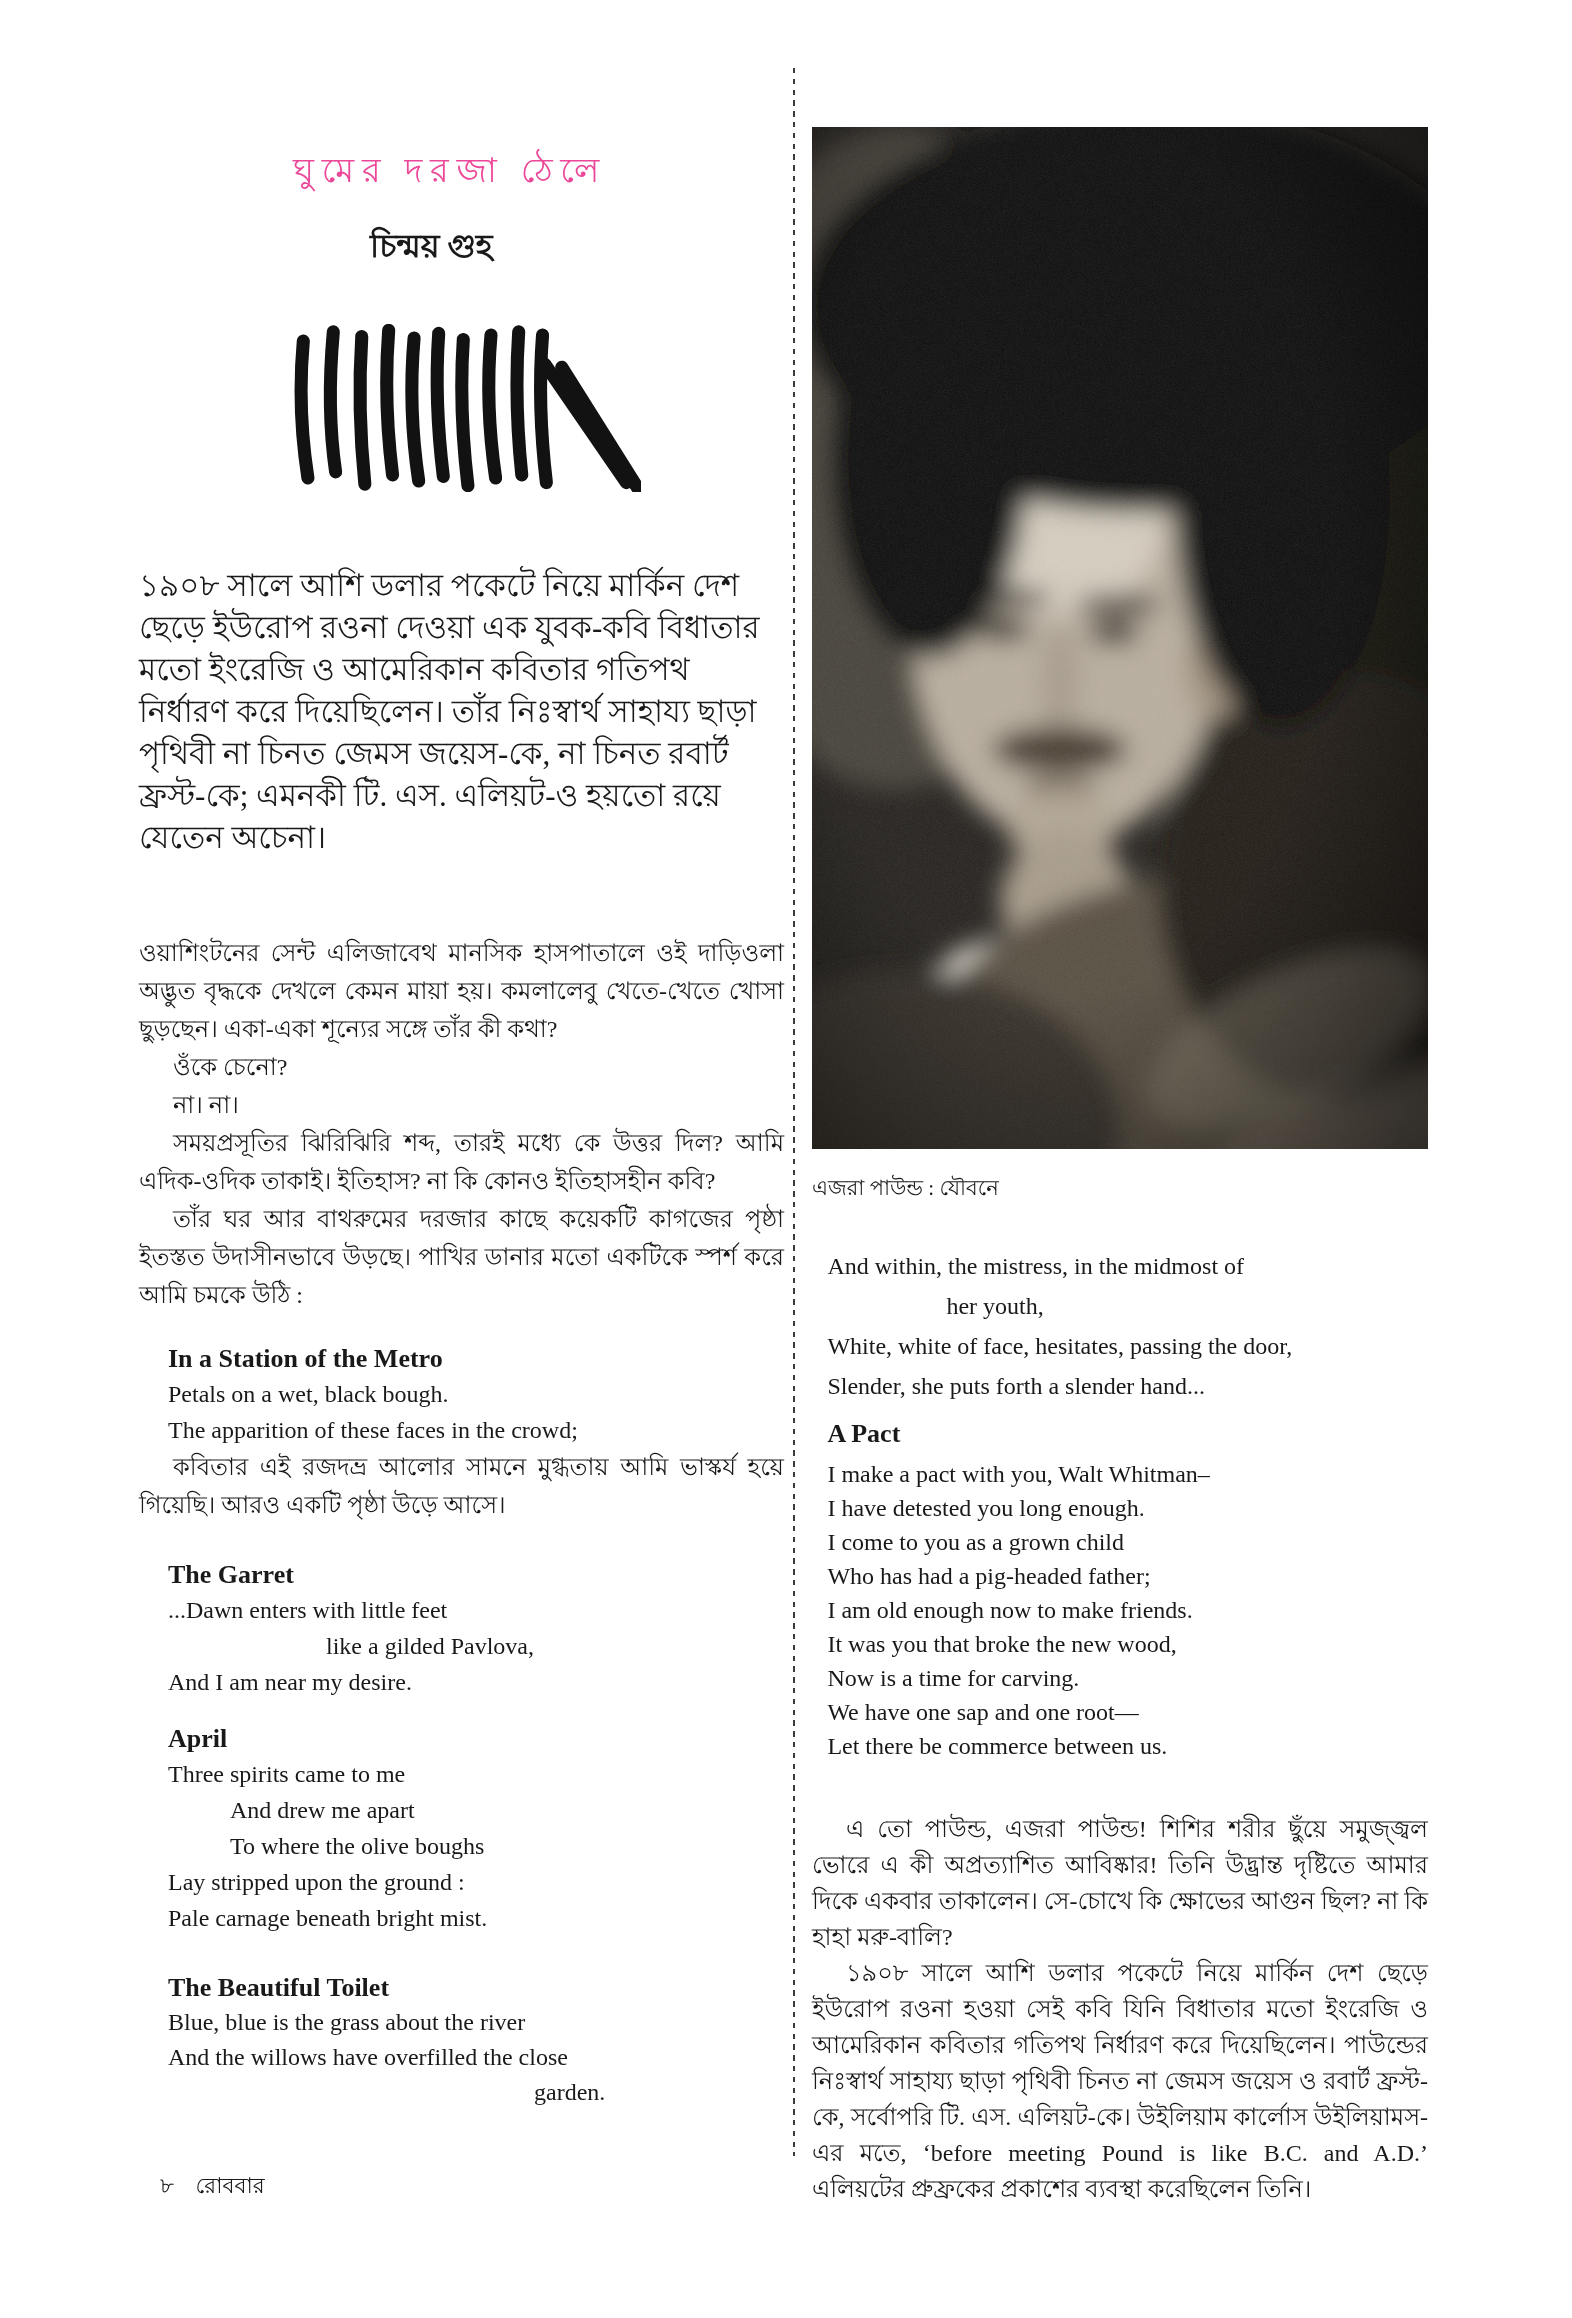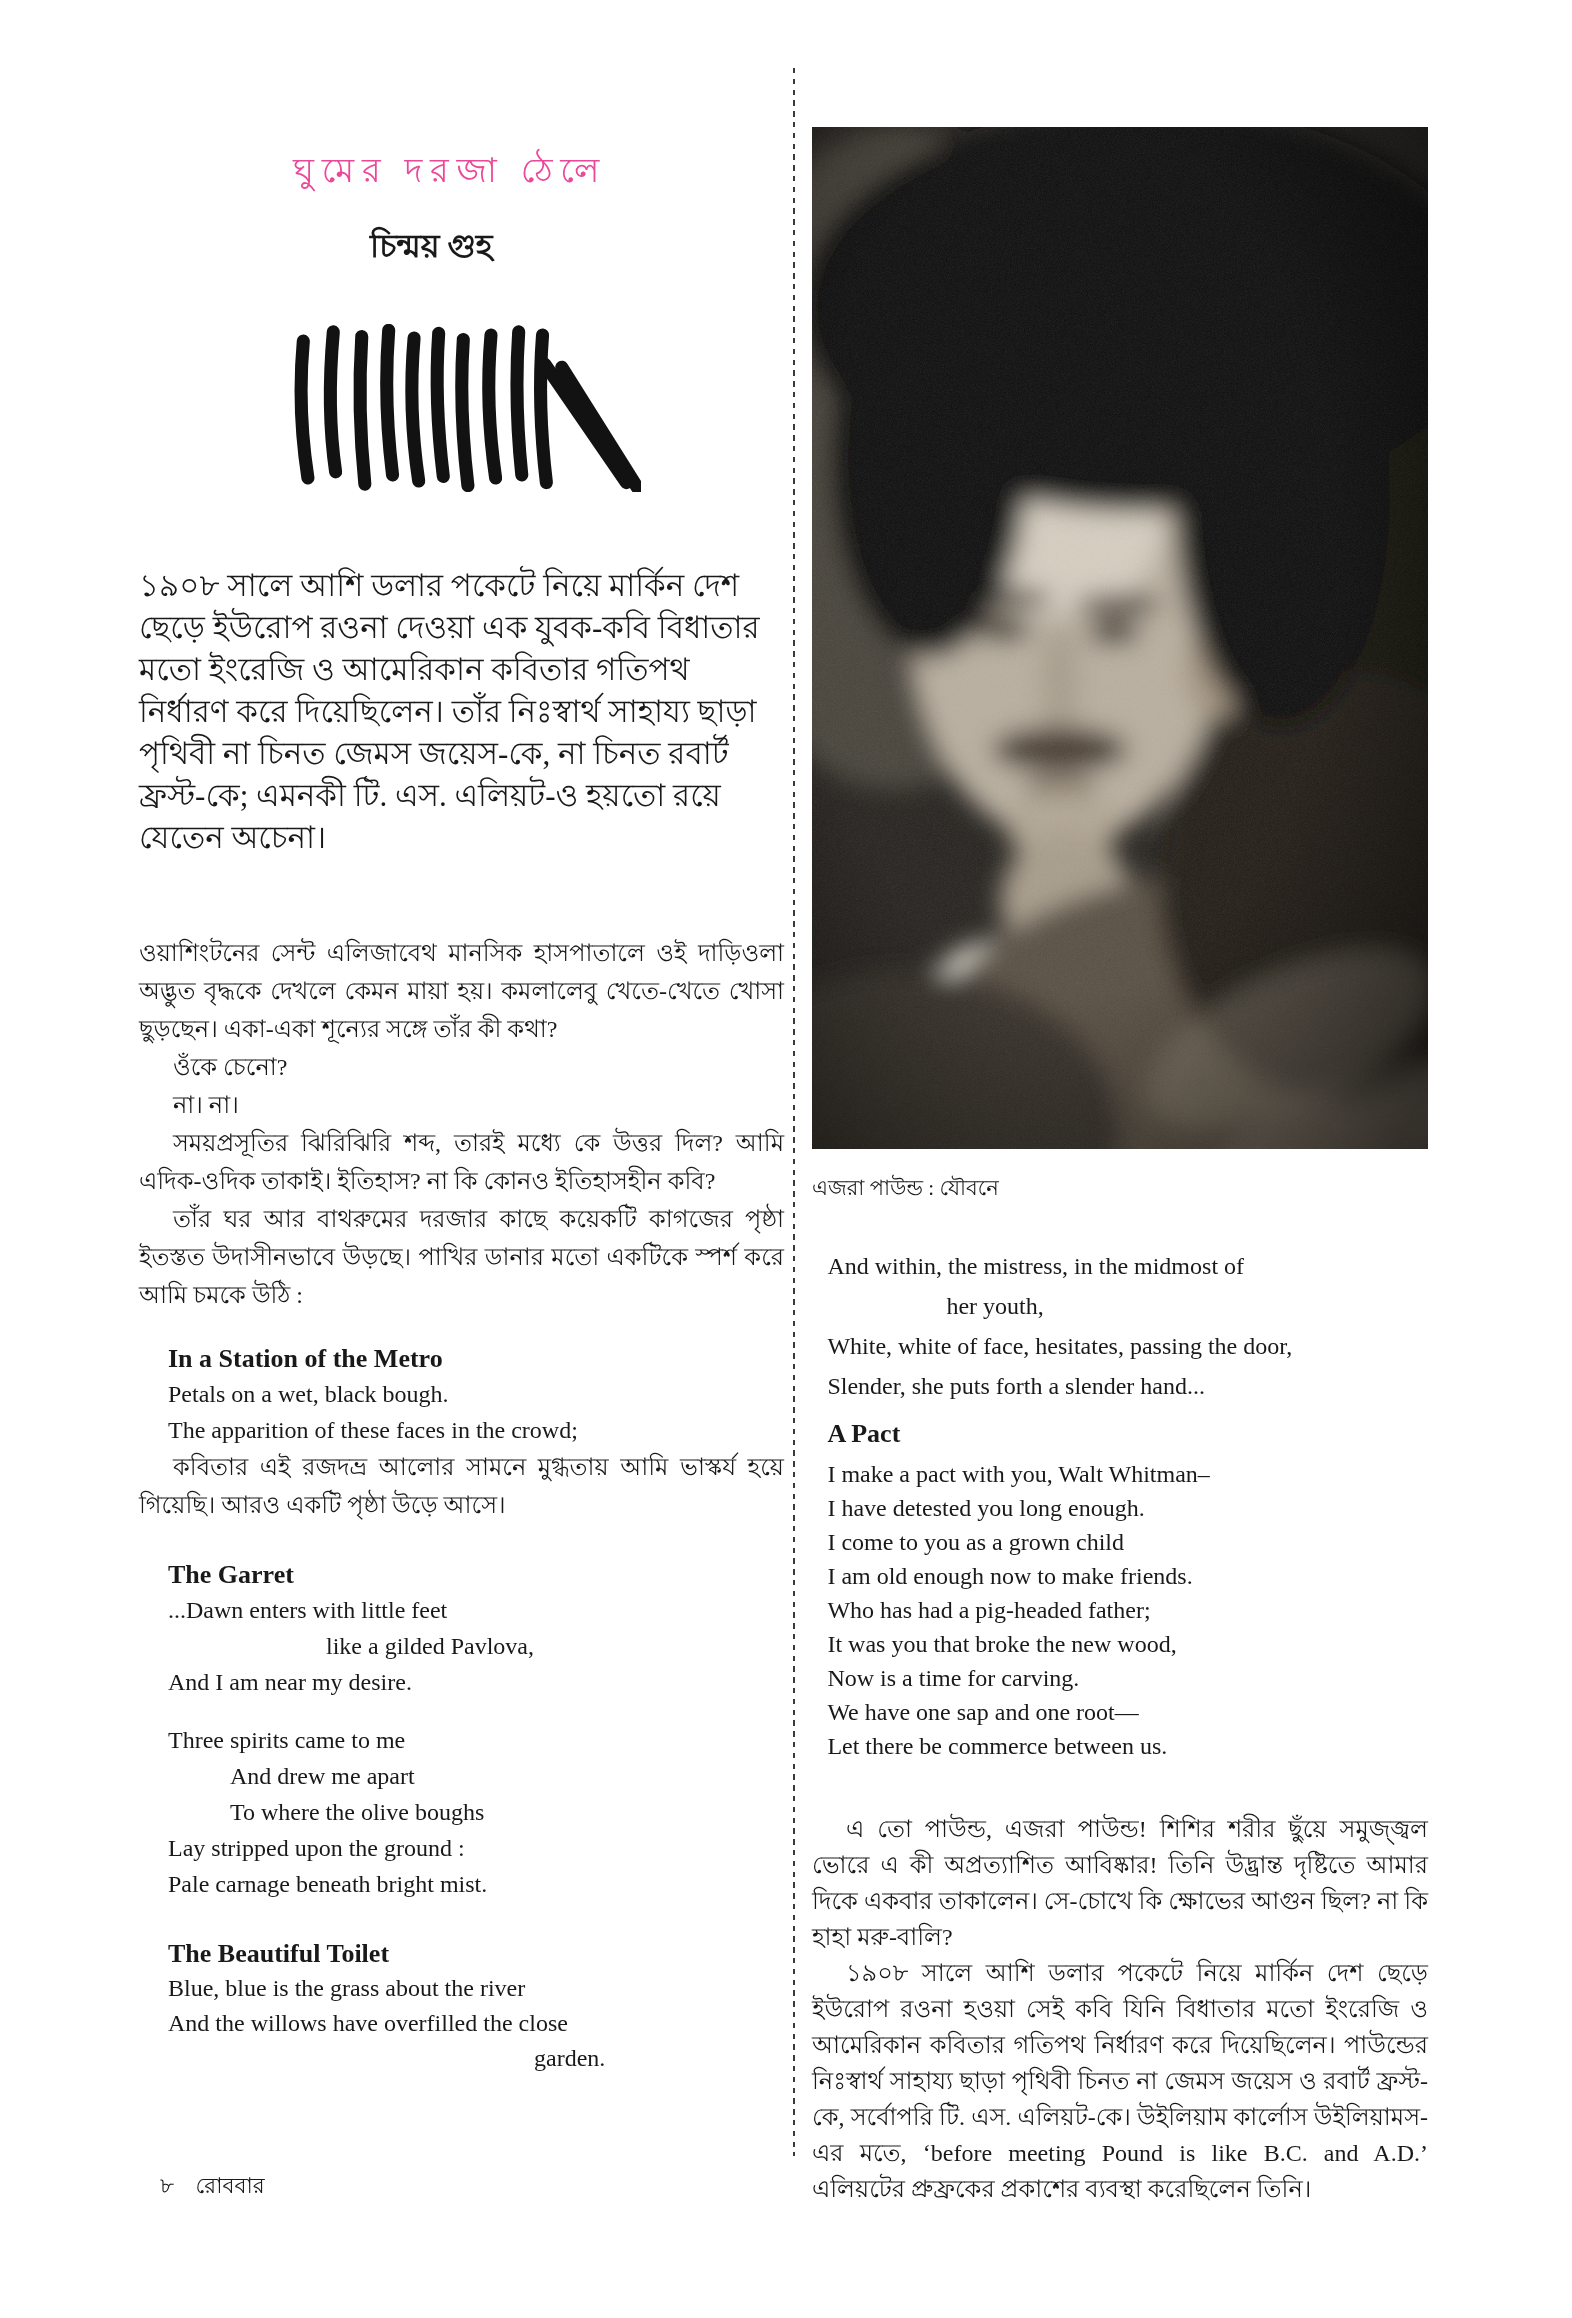--- a/index.html
+++ b/index.html
@@ -103,20 +103,21 @@
   <div class="note-para">কবিতার এই রজদভ্র আলোর সামনে মুগ্ধতায় আমি ভাস্কর্য হয়ে গিয়েছি। আরও একটি পৃষ্ঠা উড়ে আসে।</div>
 
   <div class="poem mt-garret">
     <h3 class="poem-title">The Garret</h3>
     <div class="poem-line">...Dawn enters with little feet</div>
     <div class="poem-line ind-l">like a gilded Pavlova,</div>
     <div class="poem-line">And I am near my desire.</div>
   </div>
 
   <div class="poem mt-april">
+    <h3 class="poem-title">April</h3>
     <div class="poem-line">Three spirits came to me</div>
     <div class="poem-line ind-m">And drew me apart</div>
     <div class="poem-line ind-m">To where the olive boughs</div>
     <div class="poem-line">Lay stripped upon the ground :</div>
     <div class="poem-line">Pale carnage beneath bright mist.</div>
   </div>
 
   <div class="poem mt-toilet lh46">
     <h3 class="poem-title">The Beautiful Toilet</h3>
     <div class="poem-line">Blue, blue is the grass about the river</div>
@@ -182,22 +183,22 @@
     <div class="poem-line ind-frag">her youth,</div>
     <div class="poem-line">White, white of face, hesitates, passing the door,</div>
     <div class="poem-line">Slender, she puts forth a slender hand...</div>
   </div>
 
   <div class="poem pact">
     <h3 class="poem-title">A Pact</h3>
     <div class="poem-line">I make a pact with you, Walt Whitman–</div>
     <div class="poem-line">I have detested you long enough.</div>
     <div class="poem-line">I come to you as a grown child</div>
+    <div class="poem-line">Who has had a pig-headed father;</div>
     <div class="poem-line">I am old enough now to make friends.</div>
-    <div class="poem-line">Who has had a pig-headed father;</div>
     <div class="poem-line">It was you that broke the new wood,</div>
     <div class="poem-line">Now is a time for carving.</div>
     <div class="poem-line">We have one sap and one root—</div>
     <div class="poem-line">Let there be commerce between us.</div>
   </div>
 
   <div class="right-body">
     <p class="ind">এ তো পাউন্ড, এজরা পাউন্ড! শিশির শরীর ছুঁয়ে সমুজ্জ্বল ভোরে এ কী অপ্রত্যাশিত আবিষ্কার! তিনি উদ্ভ্রান্ত দৃষ্টিতে আমার দিকে একবার তাকালেন। সে-চোখে কি ক্ষোভের আগুন ছিল? না কি হাহা মরু-বালি?</p>
     <p class="ind">১৯০৮ সালে আশি ডলার পকেটে নিয়ে মার্কিন দেশ ছেড়ে ইউরোপ রওনা হওয়া সেই কবি যিনি বিধাতার মতো ইংরেজি ও আমেরিকান কবিতার গতিপথ নির্ধারণ করে দিয়েছিলেন। পাউন্ডের নিঃস্বার্থ সাহায্য ছাড়া পৃথিবী চিনত না জেমস জয়েস ও রবার্ট ফ্রস্ট-কে, সর্বোপরি টি. এস. এলিয়ট-কে। উইলিয়াম কার্লোস উইলিয়ামস-এর মতে, ‘before meeting Pound is like B.C. and A.D.’ এলিয়টের প্রুফ্রকের প্রকাশের ব্যবস্থা করেছিলেন তিনি।</p>
   </div>

